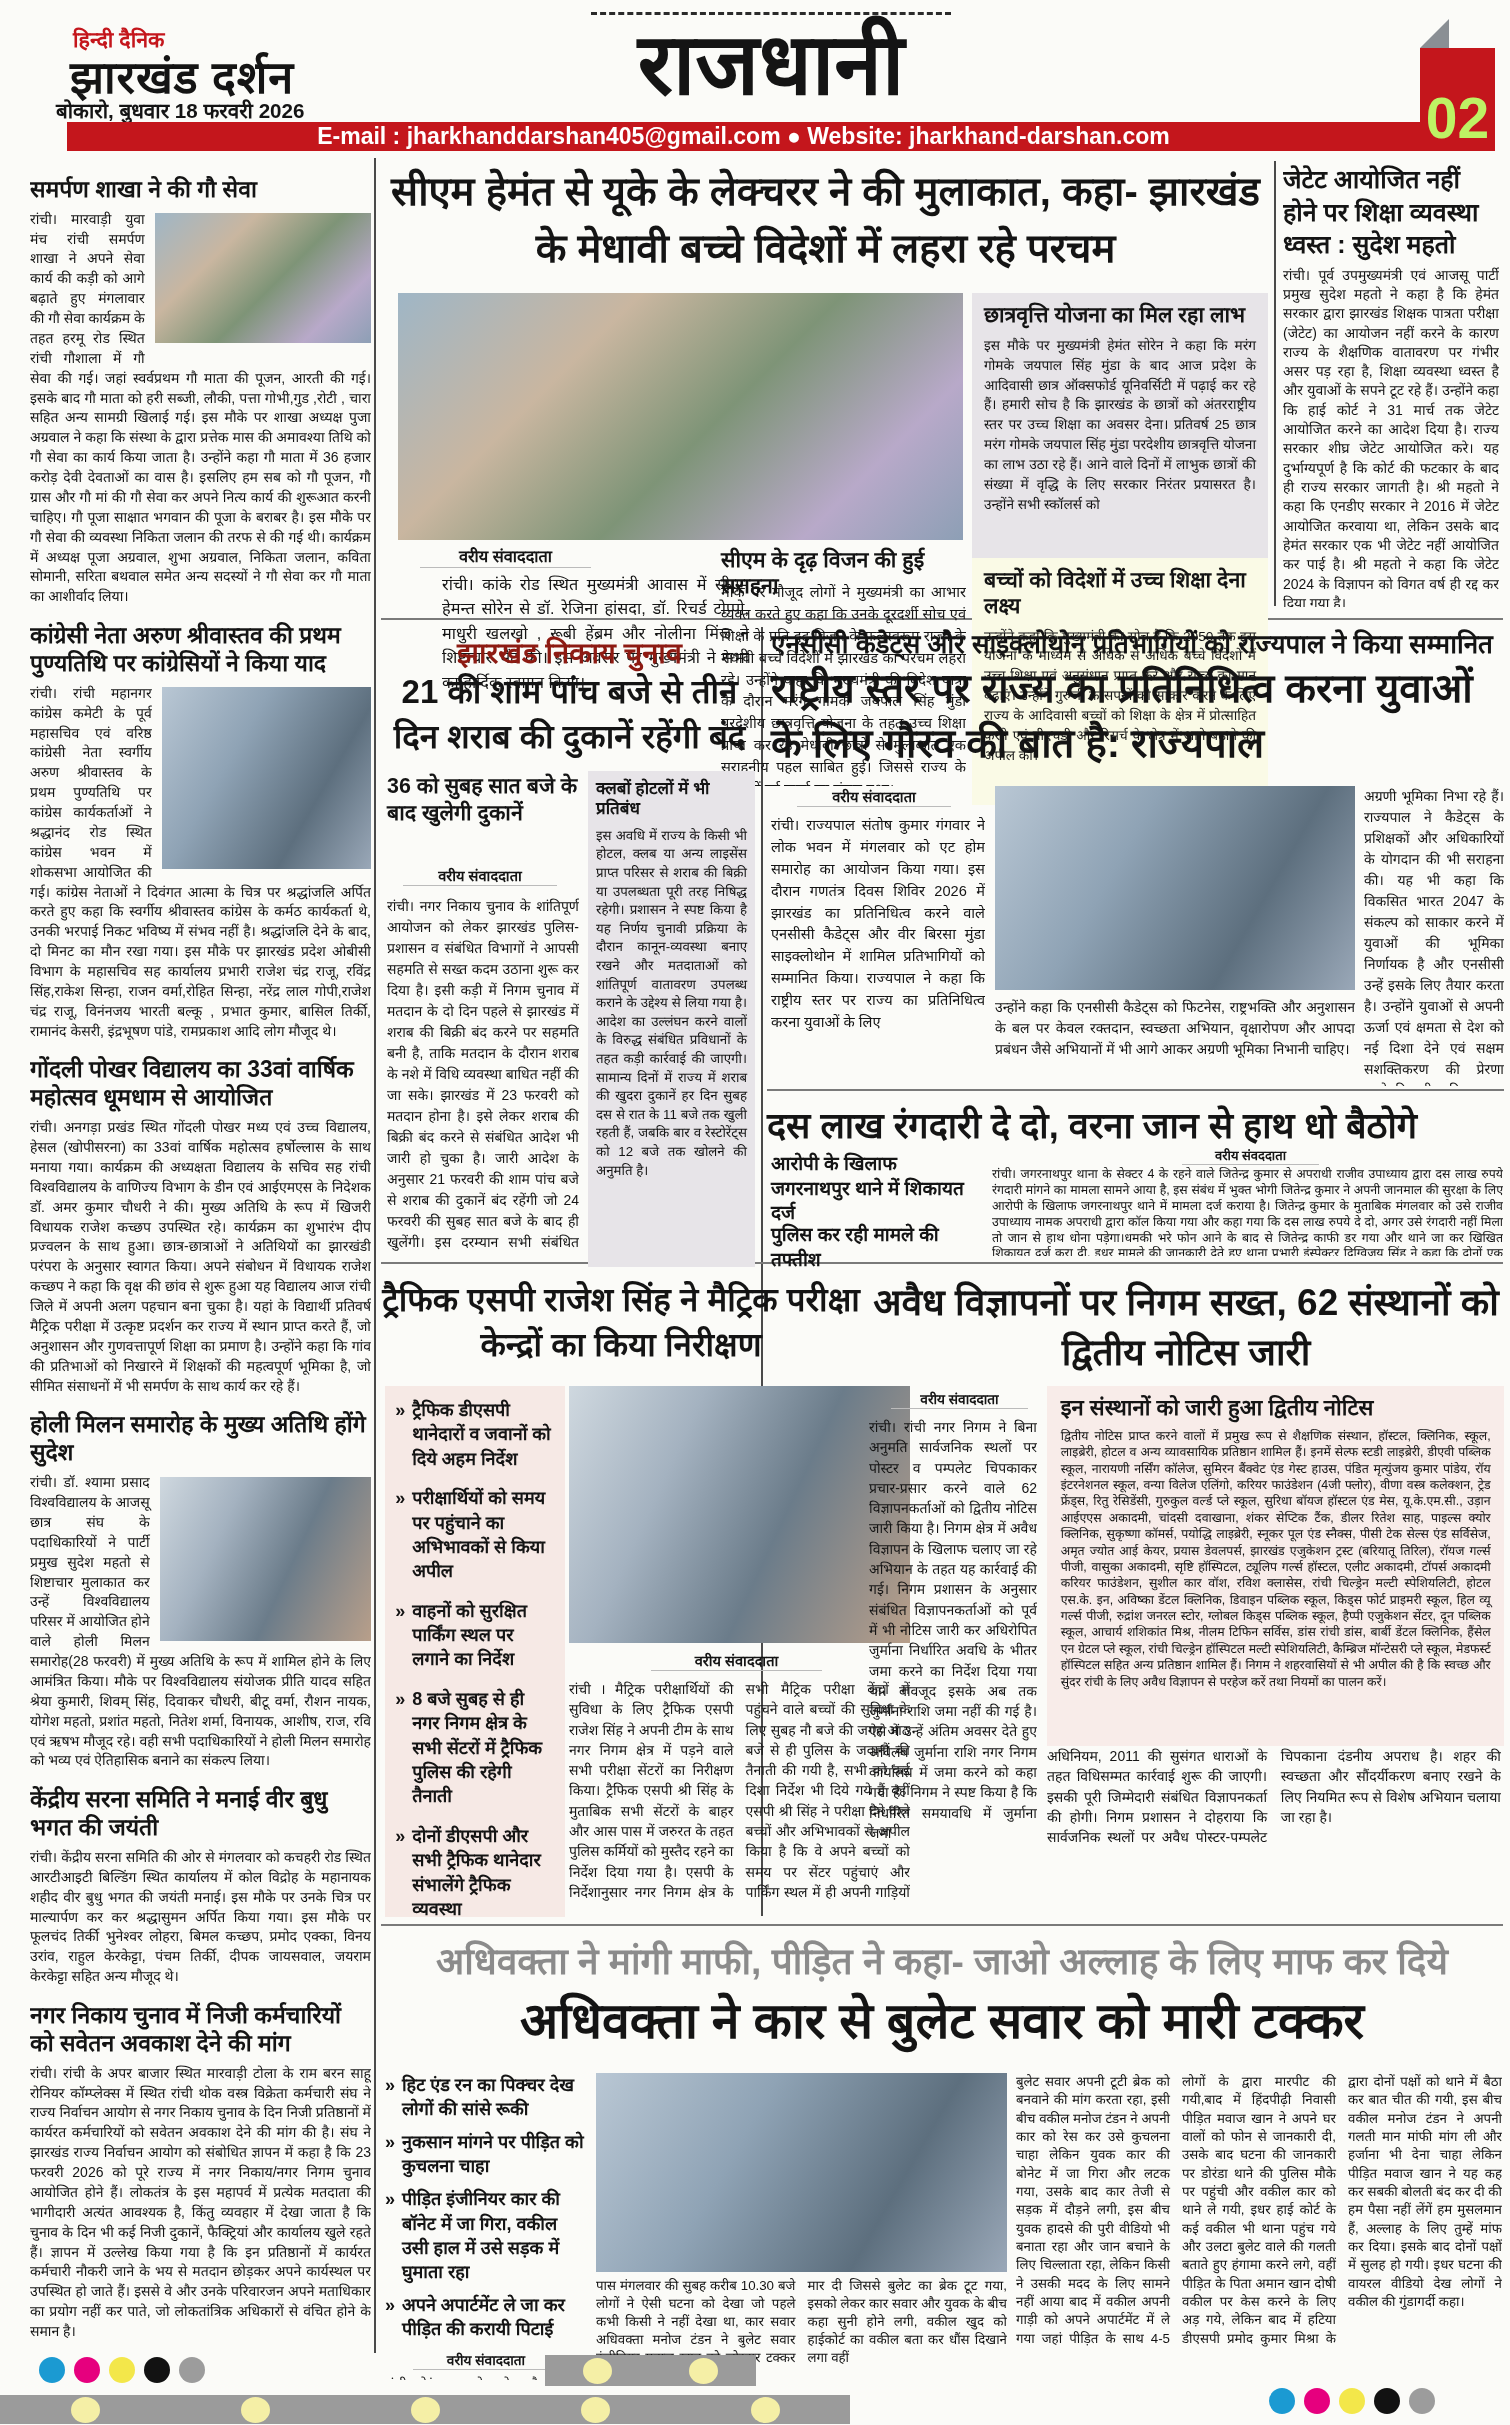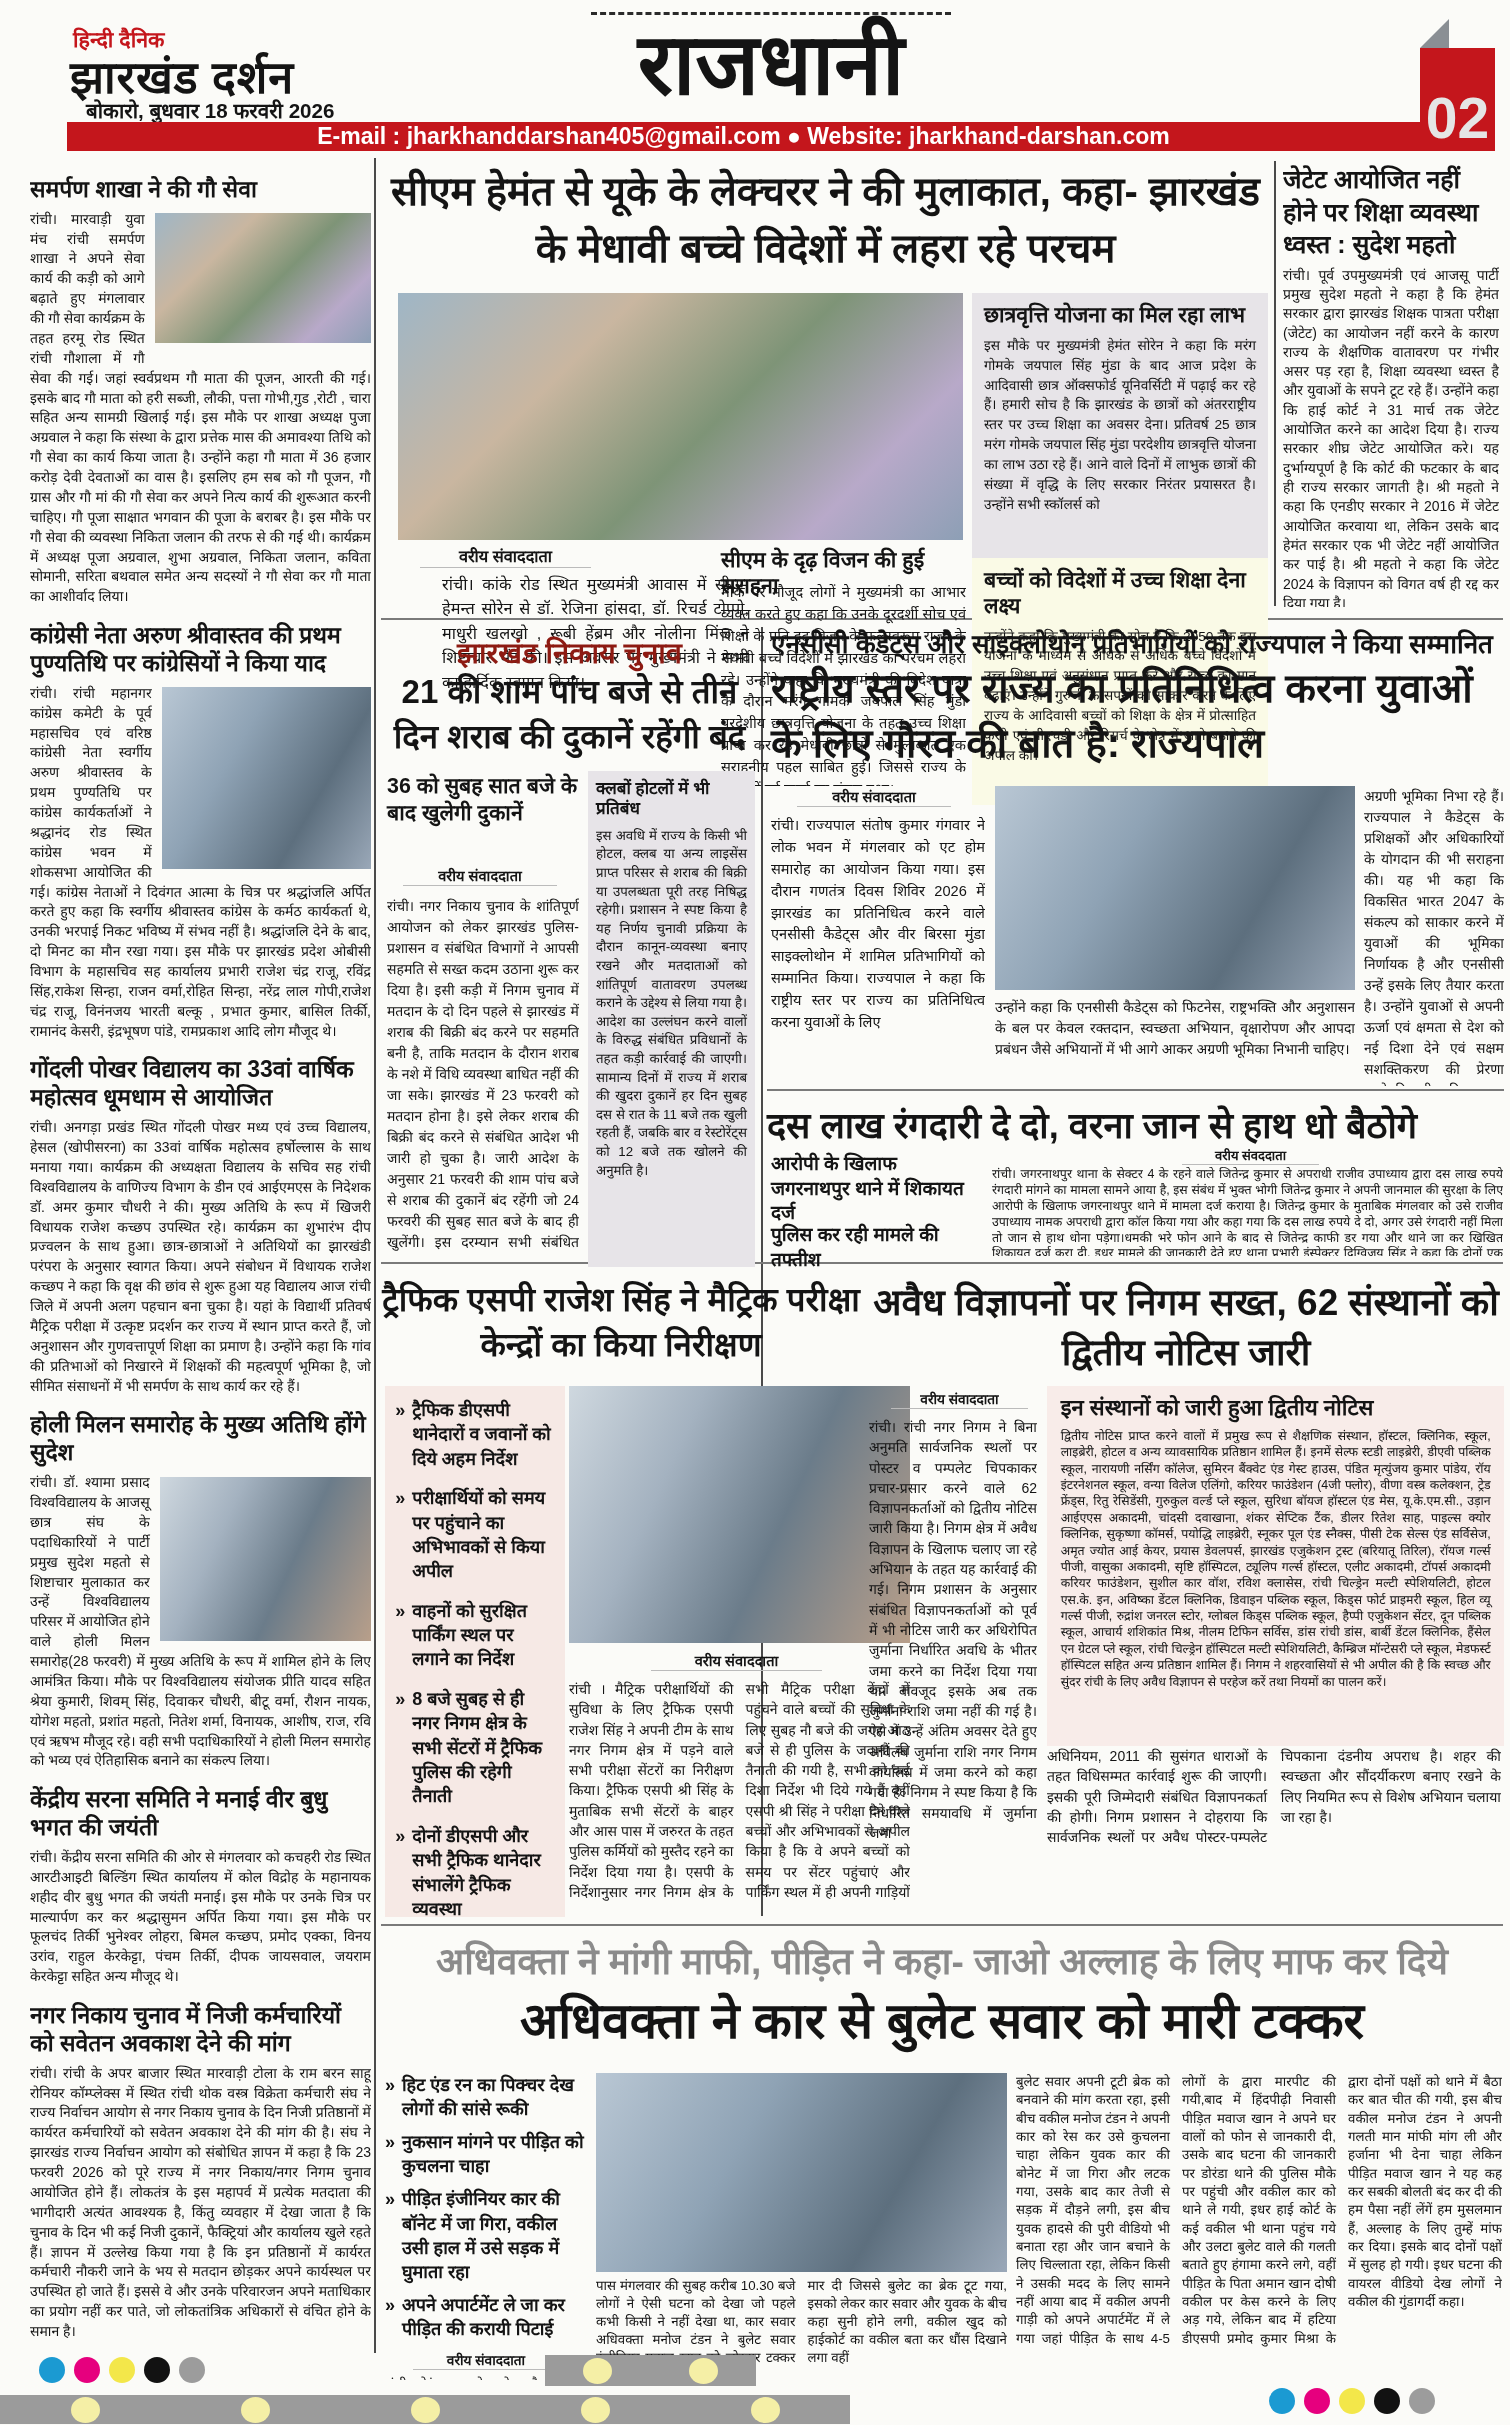--- a/index.html
+++ b/index.html
@@ -14,21 +14,21 @@
   .ctr{text-align:center;}
   .bold{font-weight:bold;}
 
   
   .brand-tag{color:#c4161c;font-size:21.4px;font-weight:bold;}
   .brand{font-size:45px;font-weight:bold;letter-spacing:0.9px;}
   .dateline{font-size:20.6px;font-weight:bold;}
   .section-title{font-size:86px;font-weight:bold;line-height:1.1;border-top:3.4px dashed #2a2a2a;padding-top:1.7px;}
   .contactbar{background:#c4161c;color:#fff;font-size:23px;font-weight:bold;
     display:flex;align-items:center;justify-content:center;}
-  .pagebox{background:#c4161c;color:#e5e5e5;font-size:57px;font-weight:bold;
+  .pagebox{background:#c4161c;color:#bef264;font-size:57px;font-weight:bold;
     display:flex;align-items:flex-end;justify-content:center;}
   .fold{width:0;height:0;border-left:29px solid transparent;border-bottom:29px solid #8a8f94;}
 
   
   .vrule{width:1.7px;background:#4a4a4a;}
   .hrule{height:1.7px;background:#7a7a7a;}
 
   
   .briefs{font-size:14px;line-height:1.42;}
   .briefs-head{background:#fbc64a;border-top:2.6px dashed #222;border-bottom:2.6px dashed #222;
@@ -59,21 +59,21 @@
   
   .regdot{width:26px;height:26px;border-radius:50%;display:inline-block;margin-right:5.1px;}
   .graybar{background:#9b9b9b;display:flex;align-items:center;justify-content:space-around;}
   .ydot{width:29px;height:26px;border-radius:50%;background:#f5efa6;}
 </style>
 </head>
 <body>
 
 <div class="abs" style="left:73px;top:24px;"><span class="brand-tag">हिन्दी दैनिक</span></div>
 <div class="abs brand" style="left:70px;top:45px;">झारखंड दर्शन</div>
-<div class="abs dateline" style="left:86px;top:96px;text-align:center;">बोकारो, बुधवार 18 फरवरी 2026</div>
+<div class="abs dateline" style="left:56px;top:96px;text-align:center;">बोकारो, बुधवार 18 फरवरी 2026</div>
 <div class="abs section-title" style="left:591px;top:12px;width:360px;text-align:center;">राजधानी</div>
 <div class="abs contactbar" style="left:67px;top:122px;width:1353px;height:29px;">E-mail : jharkhanddarshan405@gmail.com    ●  Website: jharkhand-darshan.com</div>
 <div class="abs fold" style="left:1420px;top:19px;"></div>
 <div class="abs pagebox" style="left:1420px;top:48px;width:75px;height:103px;">02</div>
 
 <div class="abs vrule" style="left:374px;top:158px;height:2195px;"></div>
 <div class="abs vrule" style="left:1274px;top:161px;height:445px;"></div>
 <div class="abs vrule" style="left:761px;top:627px;height:1289px;"></div>
 <div class="abs hrule" style="left:381px;top:618px;width:1122px;"></div>
 <div class="abs hrule" style="left:767px;top:1089px;width:737px;"></div>

